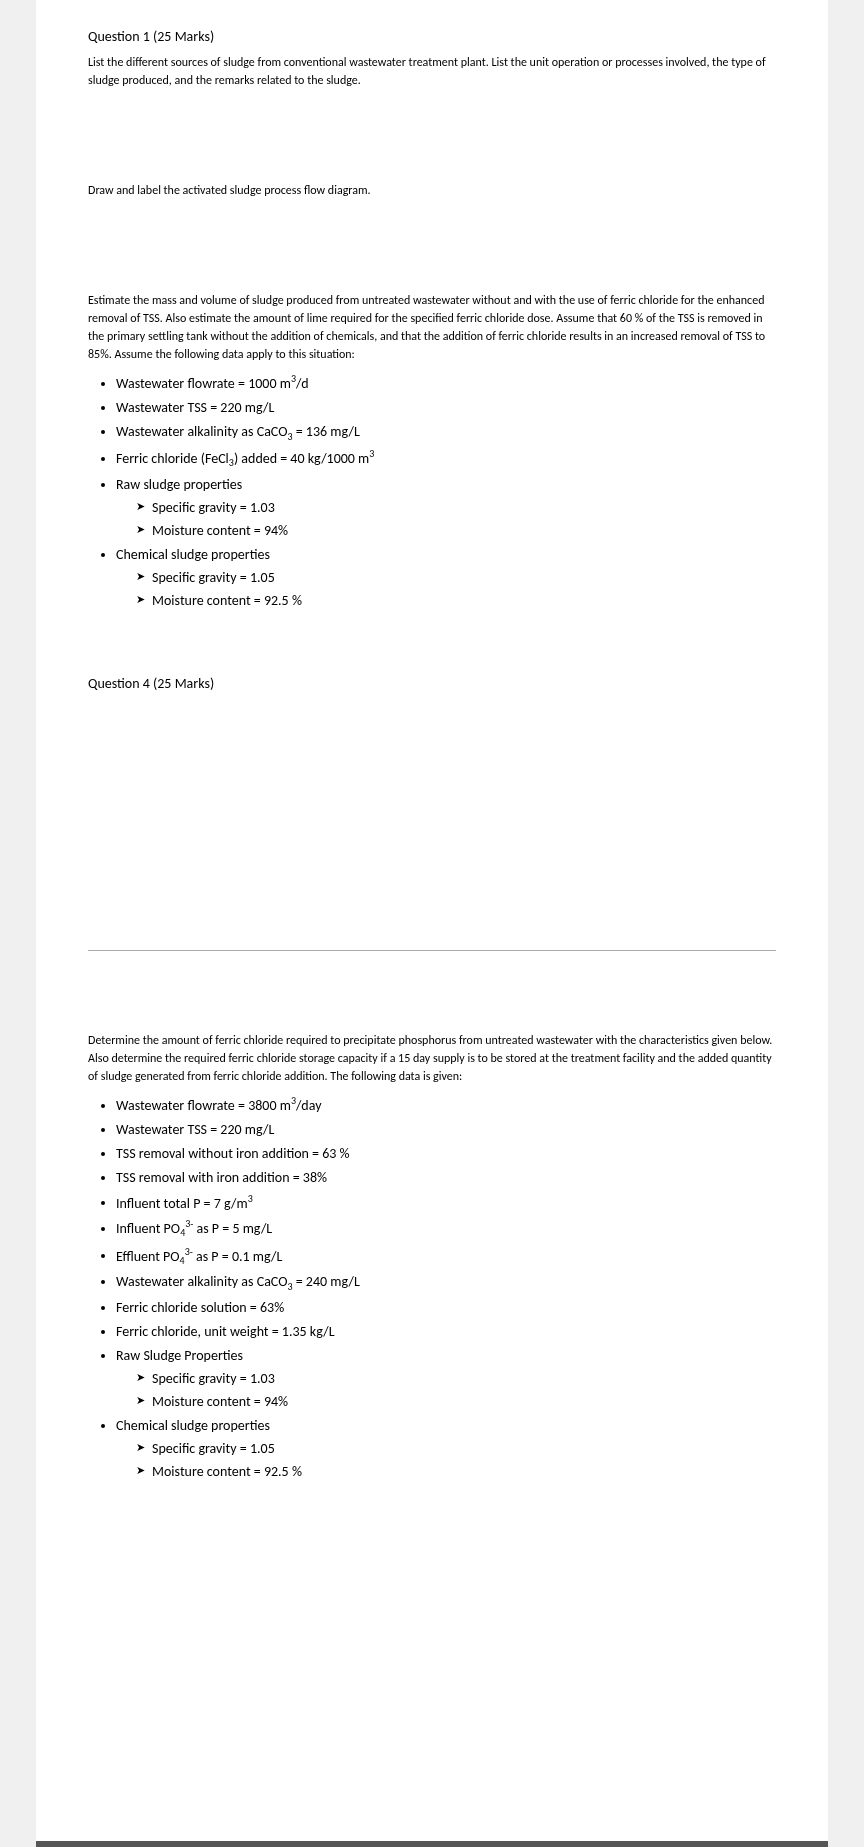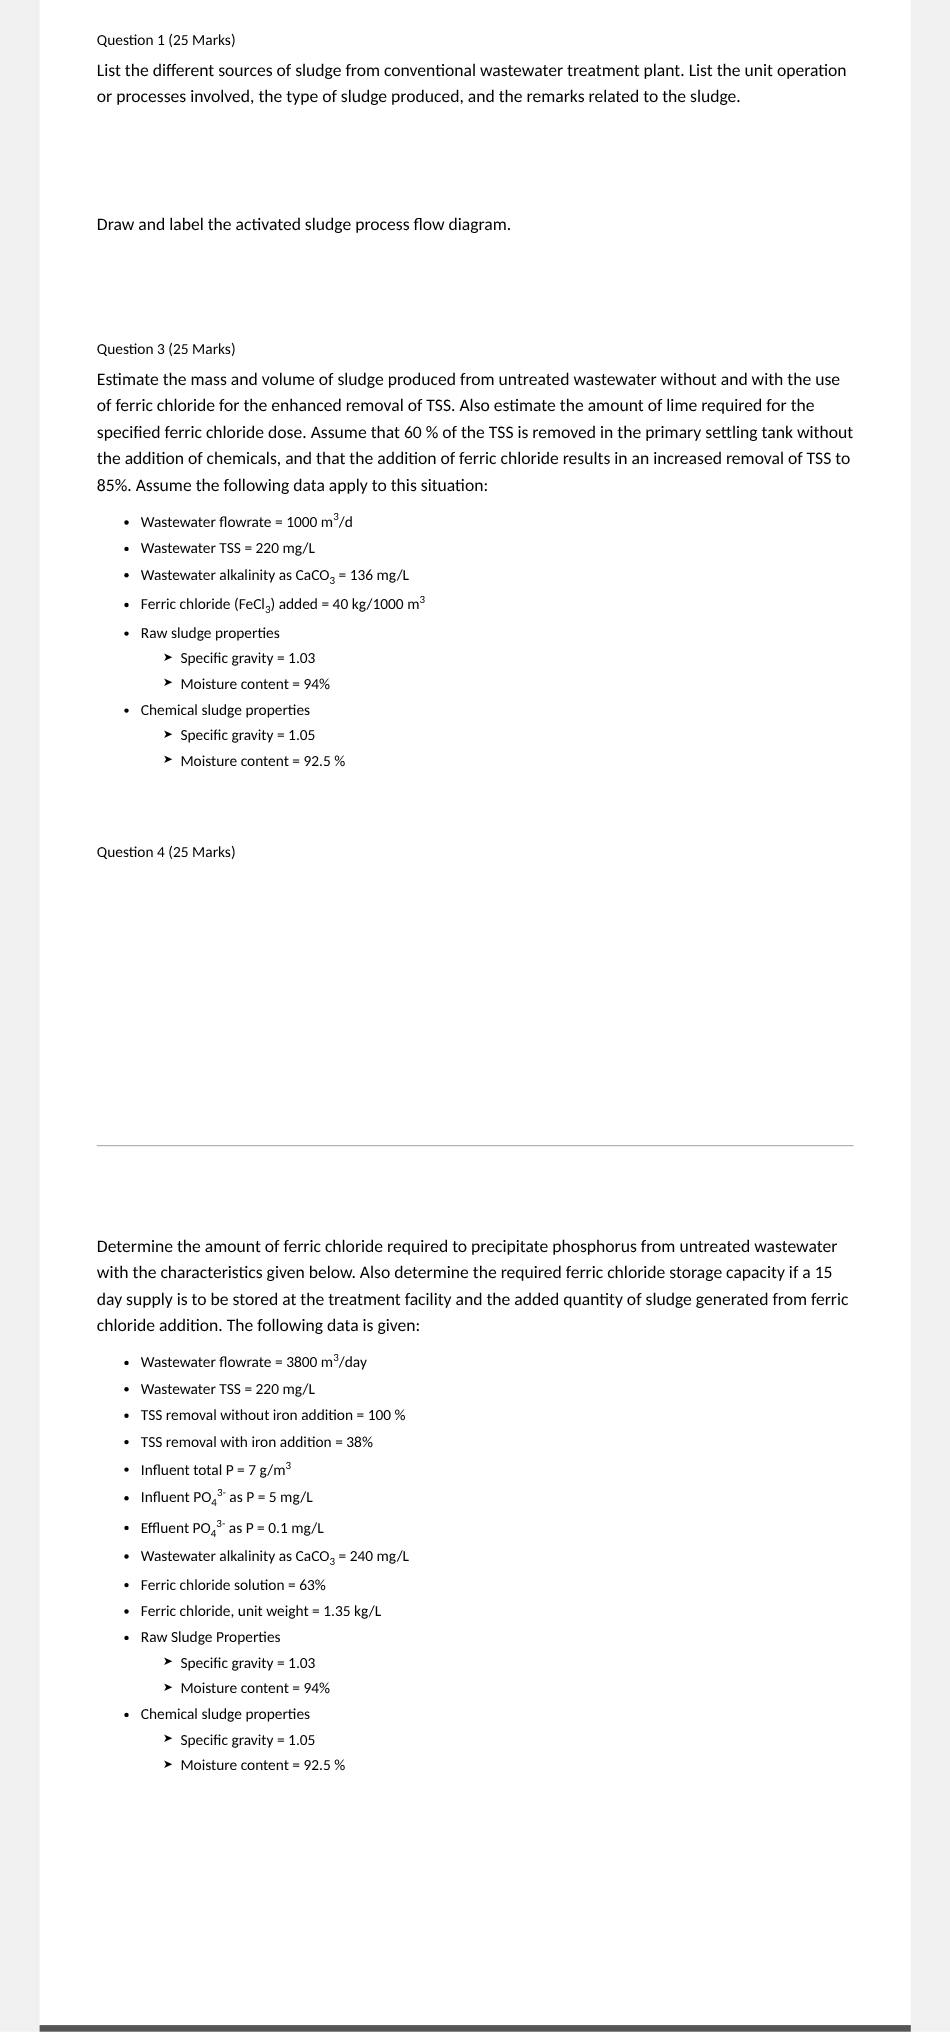--- a/index.html
+++ b/index.html
@@ -28,28 +28,28 @@
       margin-bottom: 24px;
     }
 
     .question-title {
       font-size: 14px;
       font-weight: normal;
       margin-bottom: 8px;
     }
 
     .question-body {
-      font-size: 16px;
+      font-size: 12px;
       line-height: 1.5;
       margin-bottom: 8px;
     }
 
     .bullet-list {
       list-style: disc;
-      margin-left: 40px;
+      margin-left: 28px;
       margin-top: 6px;
       margin-bottom: 6px;
     }
 
     .bullet-list li {
       margin-bottom: 3px;
       line-height: 1.5;
     }
 
     .sub-list {
@@ -107,21 +107,20 @@
     <p class="question-body">List the different sources of sludge from conventional wastewater treatment plant. List the unit operation or processes involved, the type of sludge produced, and the remarks related to the sludge.</p>
     <div class="spacer"></div>
   </div>
 
   <div class="question-block">
     <p class="question-body">Draw and label the activated sludge process flow diagram.</p>
     <div class="spacer"></div>
   </div>
 
   <div class="question-block">
-    <p class="question-title">Question 3 (25 Marks)</p>
     <p class="question-body">Estimate the mass and volume of sludge produced from untreated wastewater without and with the use of ferric chloride for the enhanced removal of TSS. Also estimate the amount of lime required for the specified ferric chloride dose. Assume that 60 % of the TSS is removed in the primary settling tank without the addition of chemicals, and that the addition of ferric chloride results in an increased removal of TSS to 85%. Assume the following data apply to this situation:</p>
     <ul class="bullet-list">
       <li>Wastewater flowrate = 1000 m<sup>3</sup>/d</li>
       <li>Wastewater TSS = 220 mg/L</li>
       <li>Wastewater alkalinity as CaCO<sub>3</sub> = 136 mg/L</li>
       <li>Ferric chloride (FeCl<sub>3</sub>) added = 40 kg/1000 m<sup>3</sup></li>
       <li>Raw sludge properties
         <ul class="sub-list">
           <li>Specific gravity = 1.03</li>
           <li>Moisture content = 94%</li>
@@ -146,21 +145,21 @@
 
   <hr class="page-divider">
 
   <div style="height: 50px;"></div>
 
   <div class="question-block">
     <p class="question-body">Determine the amount of ferric chloride required to precipitate phosphorus from untreated wastewater with the characteristics given below. Also determine the required ferric chloride storage capacity if a 15 day supply is to be stored at the treatment facility and the added quantity of sludge generated from ferric chloride addition. The following data is given:</p>
     <ul class="bullet-list">
       <li>Wastewater flowrate = 3800 m<sup>3</sup>/day</li>
       <li>Wastewater TSS = 220 mg/L</li>
-      <li>TSS removal without iron addition = 100 %</li>
+      <li>TSS removal without iron addition = 63 %</li>
       <li>TSS removal with iron addition = 38%</li>
       <li>Influent total P = 7 g/m<sup>3</sup></li>
       <li>Influent PO<sub>4</sub><sup>3-</sup> as P = 5 mg/L</li>
       <li>Effluent PO<sub>4</sub><sup>3-</sup> as P = 0.1 mg/L</li>
       <li>Wastewater alkalinity as CaCO<sub>3</sub> = 240 mg/L</li>
       <li>Ferric chloride solution = 63%</li>
       <li>Ferric chloride, unit weight = 1.35 kg/L</li>
       <li>Raw Sludge Properties
         <ul class="sub-list">
           <li>Specific gravity = 1.03</li>

